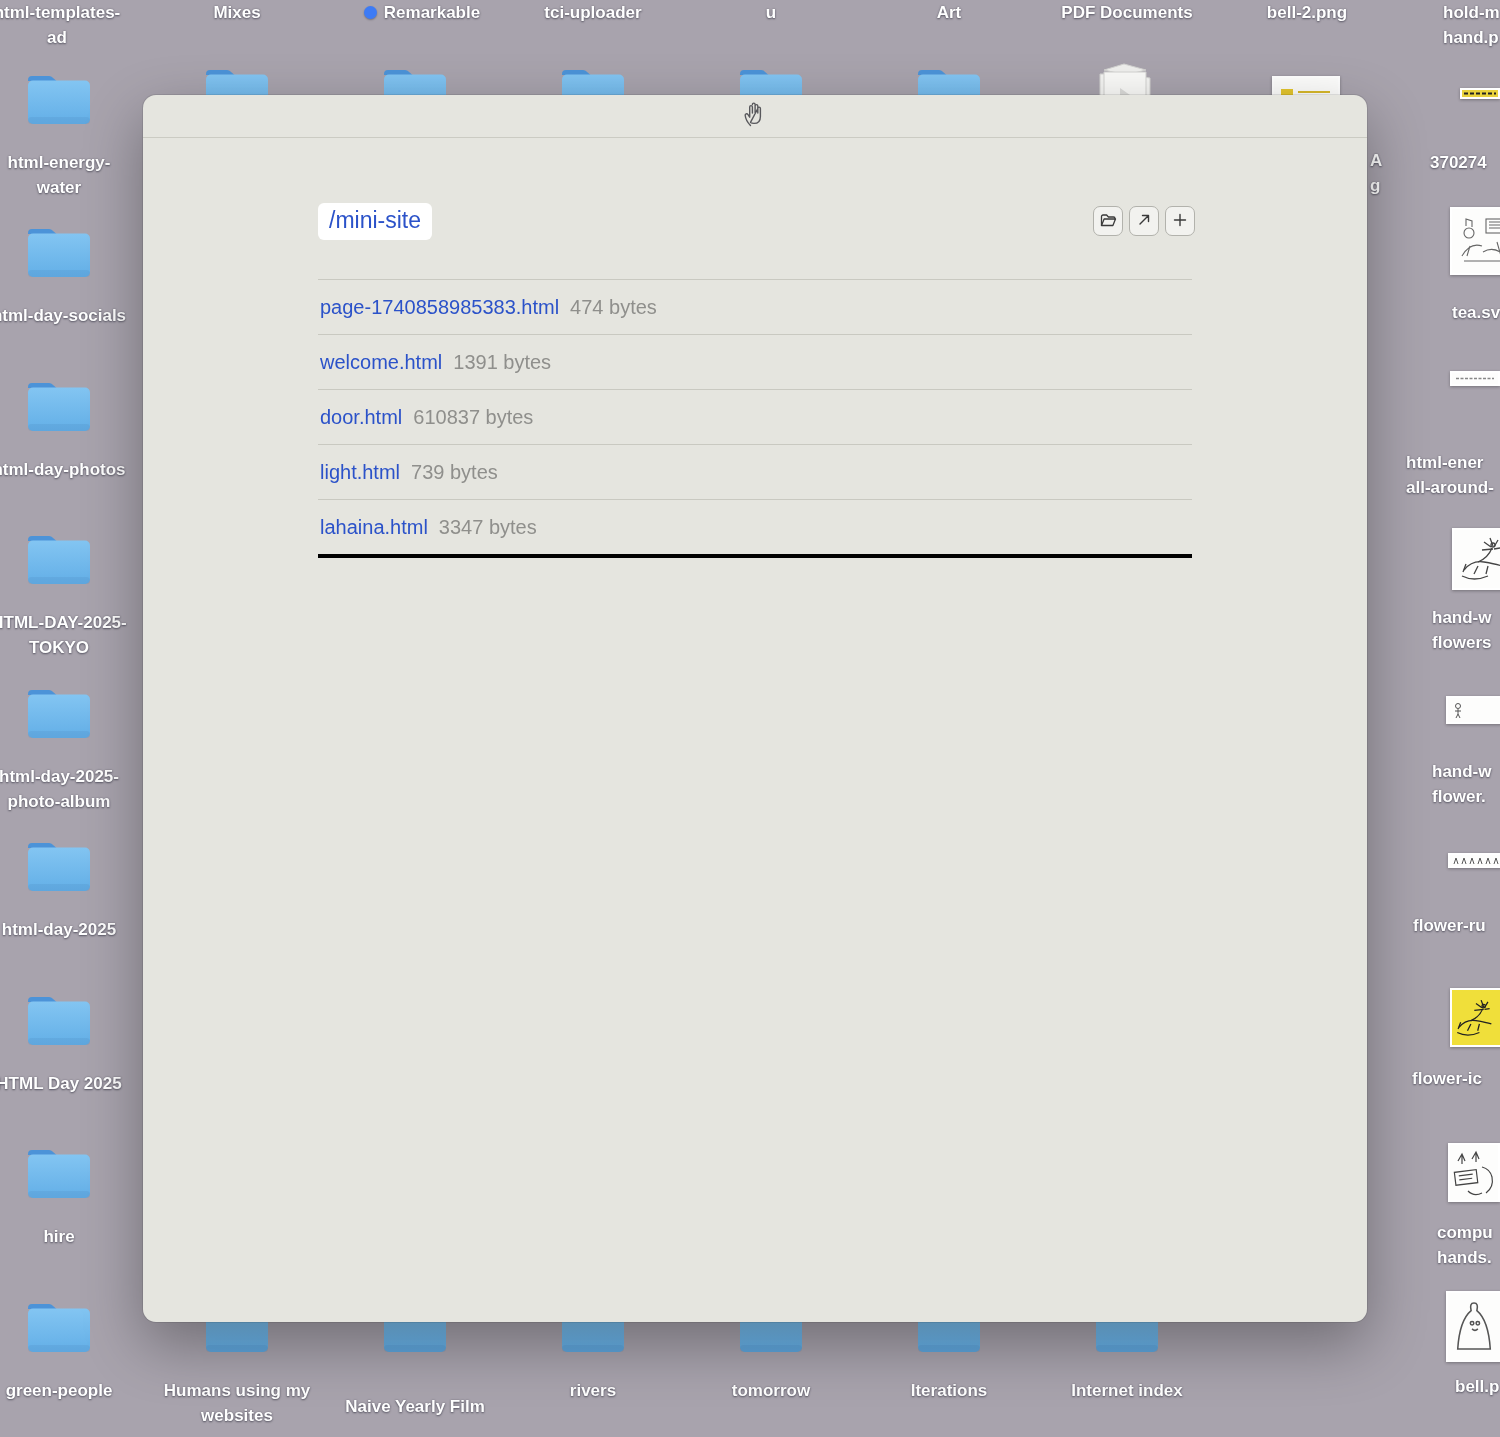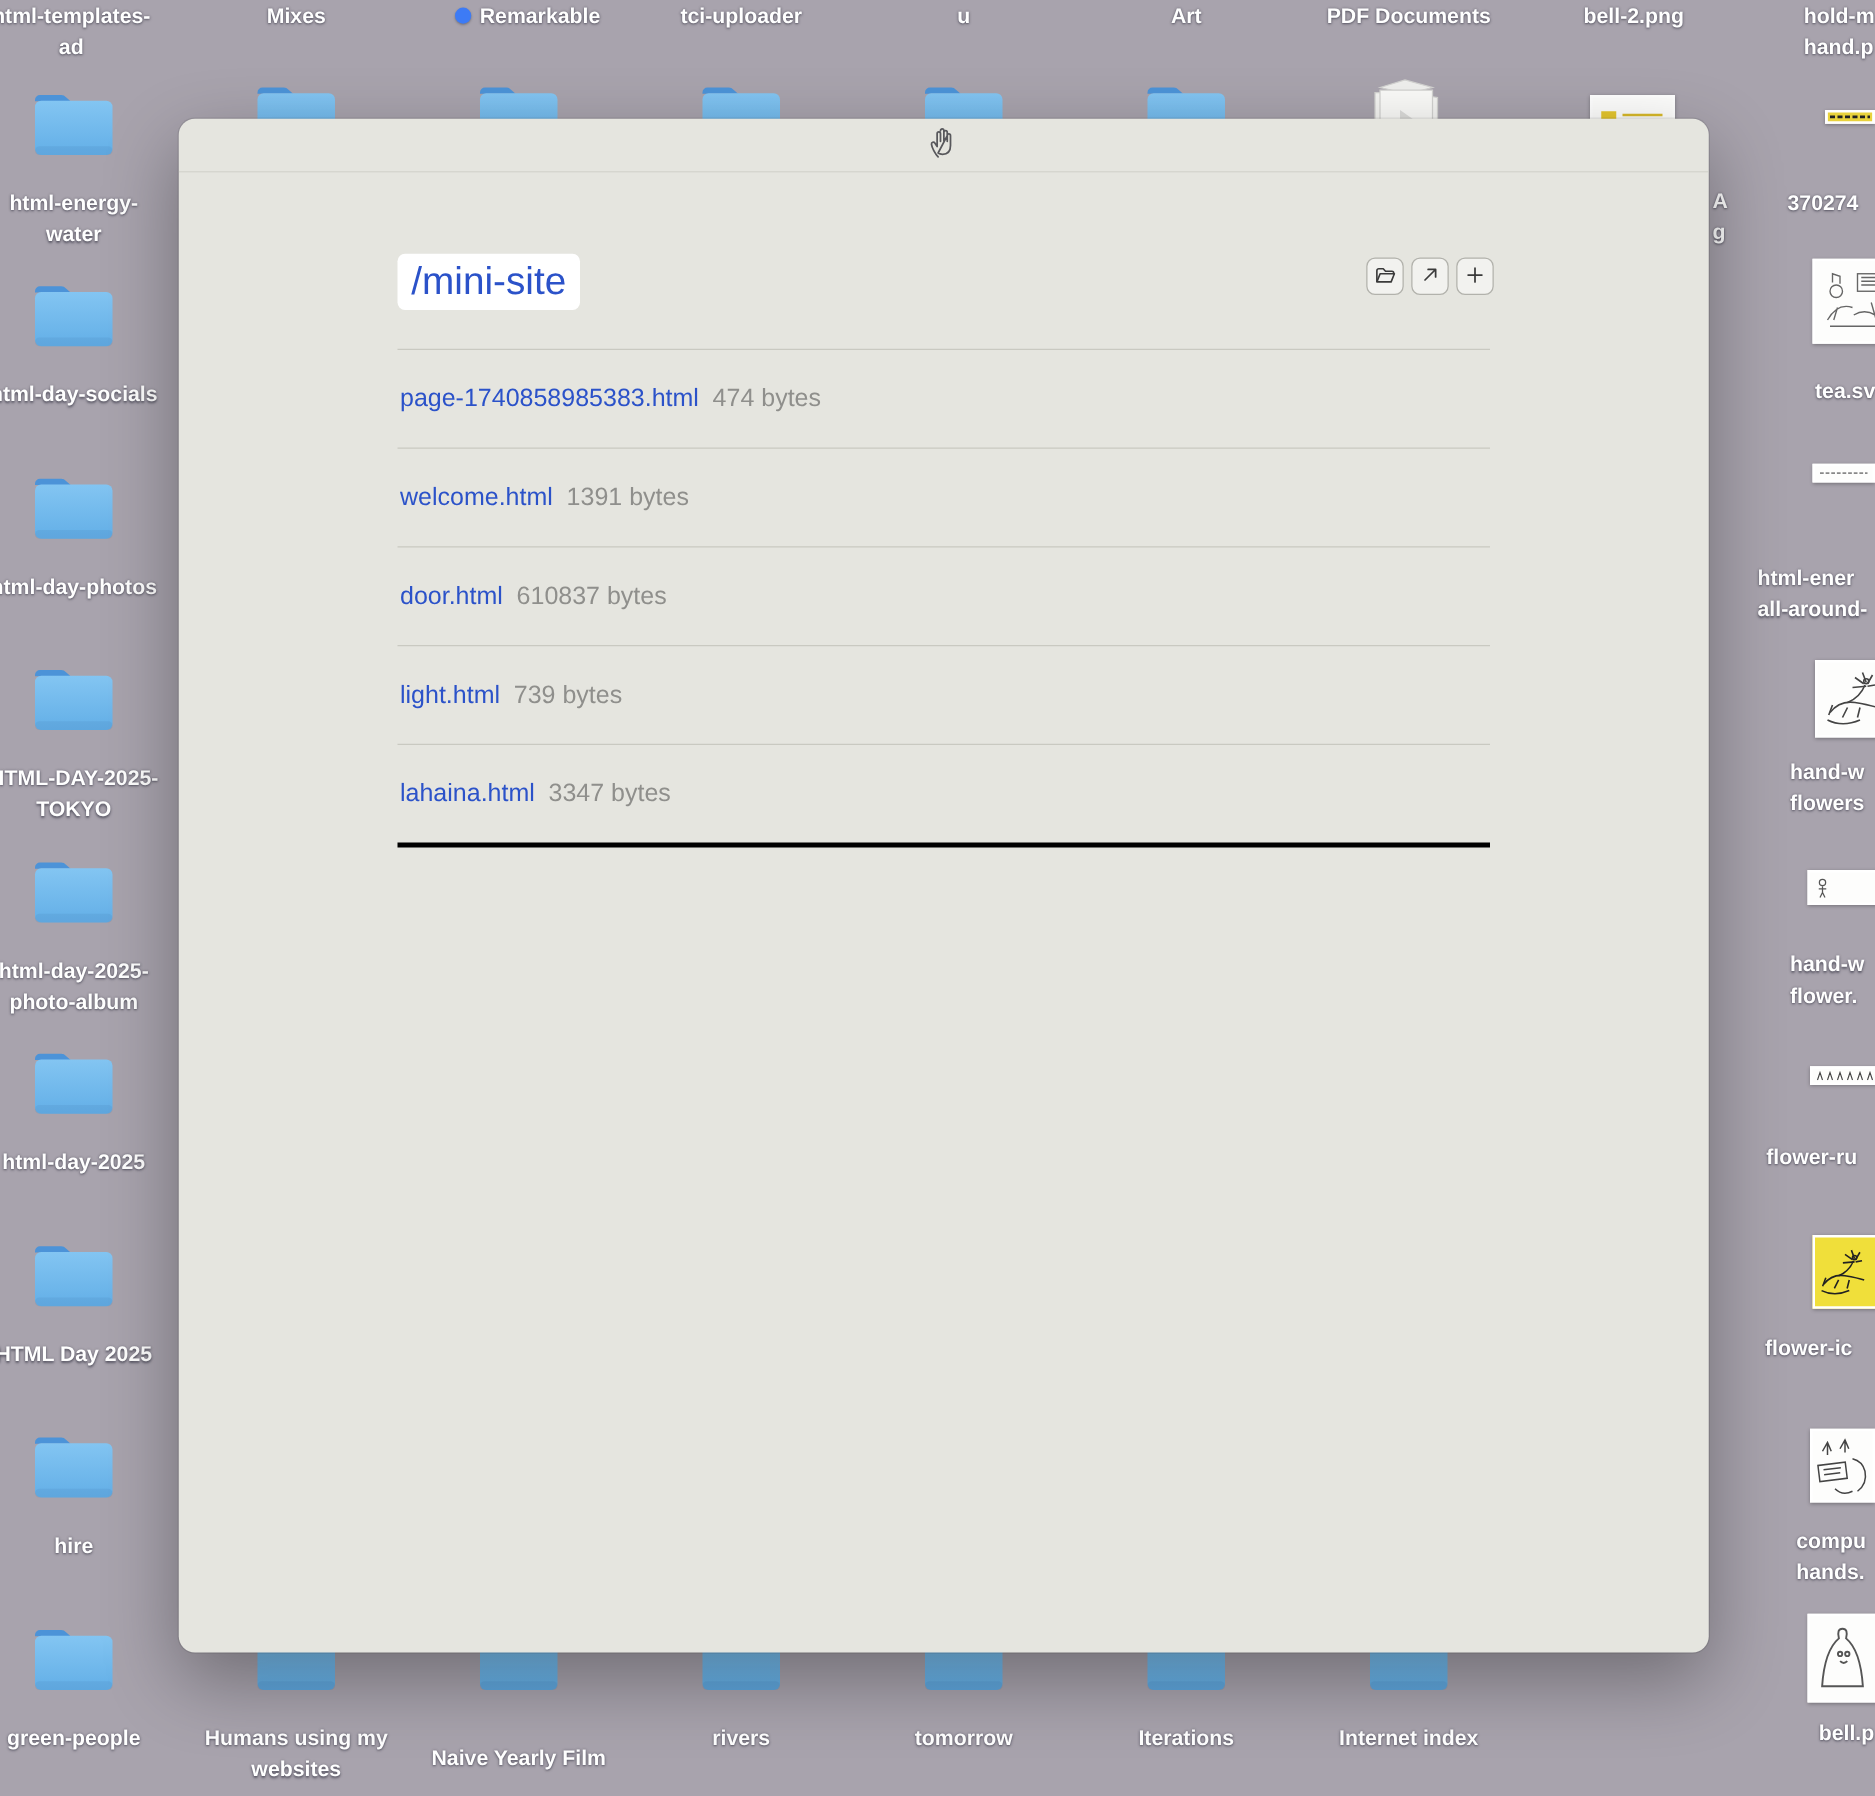--- a/index.html
+++ b/index.html
@@ -27,28 +27,28 @@
 
   .window{
     position:absolute;left:143px;top:95px;width:1224px;height:1227px;z-index:10;
     background:#e5e5df;border-radius:13px;
     box-shadow:0 22px 60px rgba(0,0,0,.33),0 0 0 1px rgba(0,0,0,.09);
   }
   .titlebar{height:42px;border-bottom:1px solid #cbcbc3;border-radius:13px 13px 0 0;
     display:flex;align-items:center;justify-content:center;}
   .win-body{position:relative;height:1184px;}
   .chip{position:absolute;left:175px;top:65px;background:#fff;color:#2b52c9;
-    font-size:31px;line-height:1;padding:6px 11px 8px;border-radius:6px;cursor:default;}
+    font-size:23px;line-height:1;padding:6px 11px 8px;border-radius:6px;cursor:default;}
   .toolbar{position:absolute;top:68px;left:950px;display:flex;gap:6px;}
   .tbtn{width:30px;height:30px;border-radius:7px;border:1px solid #b2b2ac;
     background:rgba(255,255,255,.5);display:flex;align-items:center;justify-content:center;
     padding:0;cursor:pointer;}
   .filelist{position:absolute;left:175px;top:141px;width:874px;}
   .frow{display:flex;align-items:center;gap:11px;height:46px;
-    border-top:1px solid #c9c9c1;padding:16px 2px;font-size:20px;}
+    border-top:1px solid #c9c9c1;padding:4px 2px;font-size:20px;}
   .frow:last-child{border-bottom:4px solid #000000;}
   .frow.sel{background:#d6d6ce;}
   .fname{color:#2b52c9;text-decoration:none;cursor:pointer;}
   .fsize{color:#8f8f8c;}
   #svgdefs{position:absolute;width:0;height:0;}
 </style>
 </head>
 <body>
 
 <svg id="svgdefs" aria-hidden="true">

